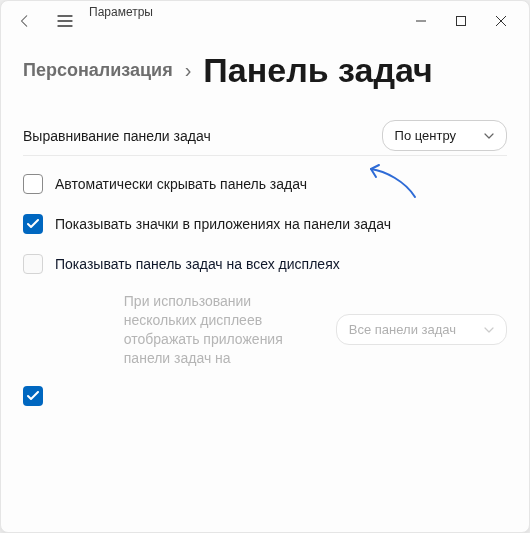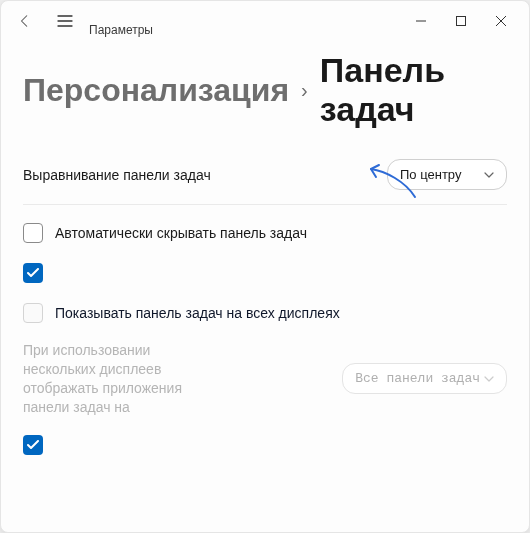--- a/index.html
+++ b/index.html
@@ -21,21 +21,21 @@
       border: 1px solid #e5e5e5;
     }
     .titlebar {
       display: flex;
       align-items: center;
       height: 40px;
       padding: 0 8px;
     }
     .titlebar-left {
       display: flex;
-      align-items: flex-end;
+      align-items: flex-start;
       gap: 8px;
       flex: 1;
     }
     .icon-btn {
       width: 32px;
       height: 32px;
       display: flex;
       align-items: center;
       justify-content: center;
       cursor: pointer;
@@ -58,21 +58,21 @@
       cursor: pointer;
       color: #333;
     }
     .breadcrumb {
       display: flex;
       align-items: center;
       gap: 12px;
       padding: 10px 22px 18px;
     }
     .crumb-parent {
-      font-size: 32px;
+      font-size: 18px;
       font-weight: 600;
       color: #6e6e6e;
     }
     .crumb-sep {
       font-size: 20px;
       color: #6e6e6e;
     }
     .crumb-current {
       font-size: 34px;
       font-weight: 600;
@@ -86,46 +86,45 @@
     }
     .row {
       display: flex;
       align-items: center;
       justify-content: space-between;
       padding: 12px 0;
       min-height: 48px;
     }
     .row.first {
       border-bottom: 1px solid #eaeaea;
-      padding-bottom: 14px;
+      padding-bottom: 4px;
     }
     .row-label {
       font-size: 14px;
       color: #1a1a1a;
     }
     .select {
       display: flex;
       align-items: center;
       justify-content: space-between;
-      gap: 4px;
+      gap: 28px;
       border: 1px solid #d0d0d0;
       border-radius: 13px;
       padding: 7px 12px;
       min-width: 120px;
       font-size: 13px;
       color: #1a1a1a;
       cursor: pointer;
       background: #fff;
     }
     .select.disabled {
       color: #b0b0b0;
       border-color: #e4e4e4;
       cursor: default;
       min-width: 160px;
-      font-family: Liberation Mono, monospace;
     }
     .check-row {
       display: flex;
       align-items: center;
       gap: 12px;
       padding: 10px 0;
     }
     .check-row .label {
       font-size: 14px;
       color: #1a1a1a;
@@ -155,21 +154,21 @@
     }
     .checkbox.disabled {
       border: 1.5px solid #d4d4d4;
       background: #fafafa;
       cursor: default;
     }
     .checkbox svg { display: block; }
     .multi-row {
       display: flex;
       align-items: center;
-      justify-content: space-between;
+      justify-content: flex-end;
       padding: 8px 0;
       gap: 12px;
     }
     .multi-row .label {
       font-size: 14px;
       color: #b5b5b5;
       line-height: 1.35;
       max-width: 200px;
     }
     .arrow-annotation {
@@ -239,20 +238,21 @@
       <div class="checkbox unchecked"></div>
       <span class="label">Автоматически скрывать панель задач</span>
     </div>
 
     <div class="check-row">
       <div class="checkbox checked">
         <svg width="12" height="10" viewBox="0 0 12 10">
             <path d="M1 5 L4 8 L11 1" stroke="#fff" stroke-width="2" fill="none" stroke-linecap="round" stroke-linejoin="round"></path>
           </svg>
       </div>
+      <span class="label">Показывать значки в приложениях на панели задач</span>
     </div>
 
 
     <div class="check-row disabled">
       <div class="checkbox disabled"></div>
       <span class="label">Показывать панель задач на всех дисплеях</span>
     </div>
 
     <div class="multi-row">
       <span class="label">При использовании нескольких дисплеев отображать приложения панели задач на</span>

